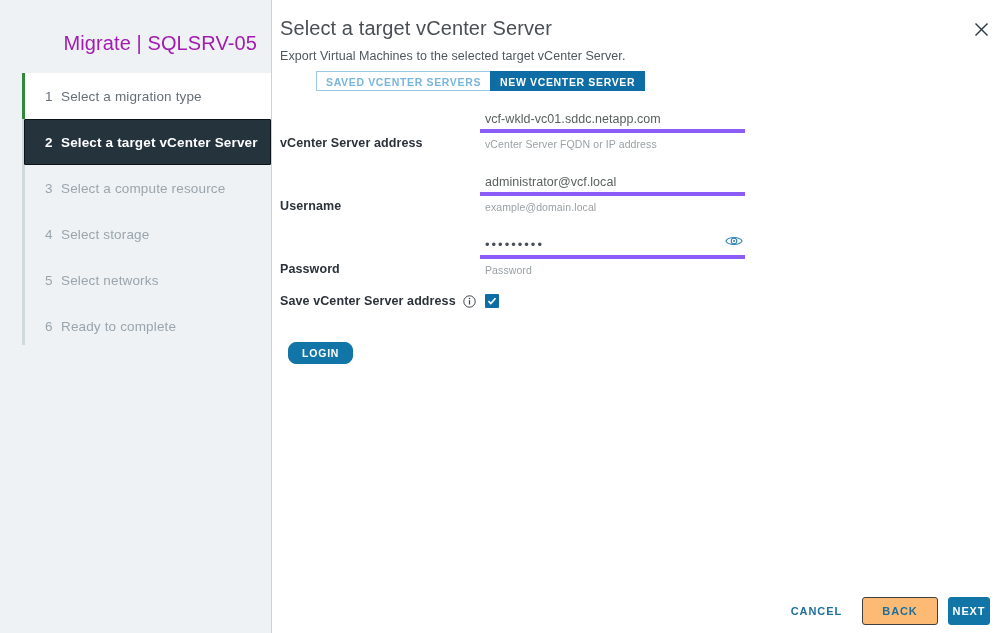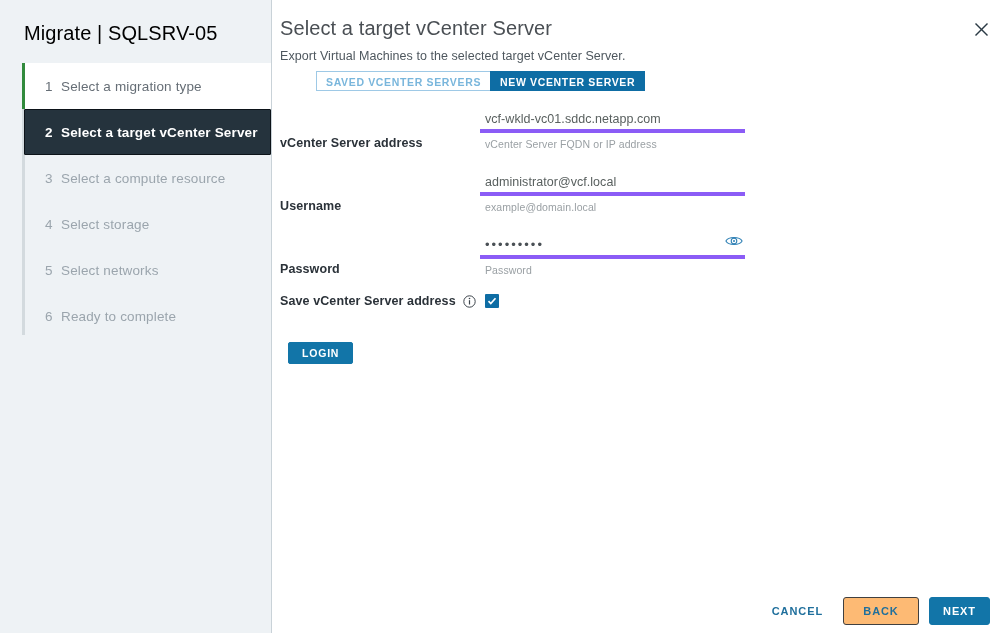--- a/index.html
+++ b/index.html
@@ -28,25 +28,26 @@
     height: 633px;
     background: #eef2f5;
     border-right: 1px solid #c9d2d8;
     box-sizing: border-box;
     position: relative;
     flex: 0 0 272px;
   }
   #wizard-title {
     font-size: 20px;
     font-weight: 400;
-    color: #000000;
+    color: #a21caf;
     letter-spacing: 0.1px;
     padding: 18px 0 0 20px;
-    margin: 4px;
+    margin: 14px;
     white-space: nowrap;
+    text-align: right;
   }
   #steps {
     margin-top: 18px;
     position: relative;
     padding-left: 22px;
   }
   #step-rail {
     position: absolute;
     left: 22px;
     top: 0;
@@ -243,21 +244,21 @@
   #login-btn {
     margin: 0 0 0 8px;
     background: #1275a8;
     color: #ffffff;
     border: 1px solid #1275a8;
     font-size: 10.5px;
     font-weight: bold;
     letter-spacing: 0.8px;
     height: 22px;
     padding: 0 13px;
-    border-radius: 2px;
+    border-radius: 8px;
     cursor: pointer;
     font-family: "Liberation Sans", sans-serif;
   }
 
   
   #footer {
     position: absolute;
     right: 18px;
     bottom: 8px;
     display: flex;
@@ -286,21 +287,21 @@
     background: #fdba74;
     border: 1px solid #404040;
     color: #1f6f9c;
     width: 76px;
     margin-left: 6px;
   }
   .btn-primary {
     background: #1275a8;
     border: 1px solid #1275a8;
     color: #ffffff;
-    width: 61px;
+    width: 42px;
     margin-left: 10px;
   }
 </style>
 </head>
 <body>
 
 <div id="wizard">
 
   <div id="sidebar">
     <h1 id="wizard-title">Migrate | SQLSRV-05</h1>

